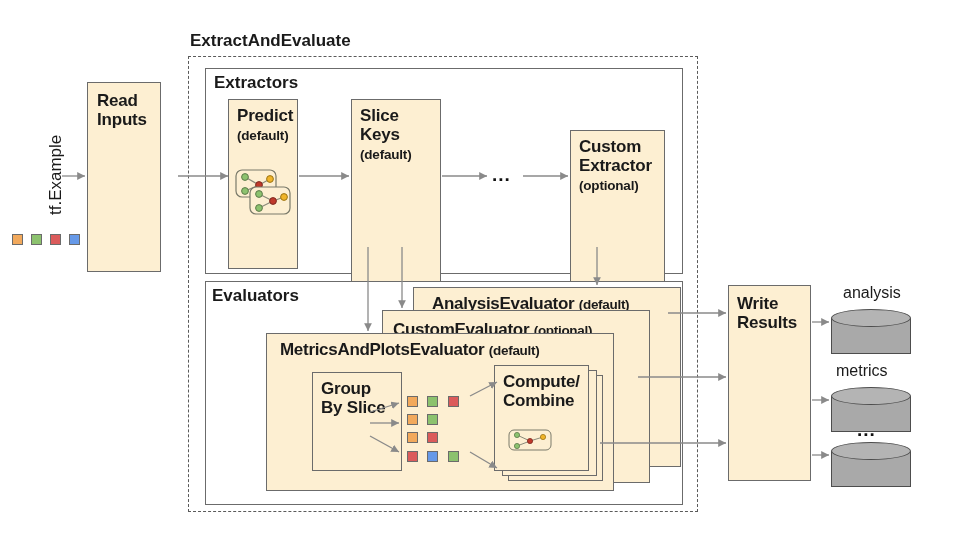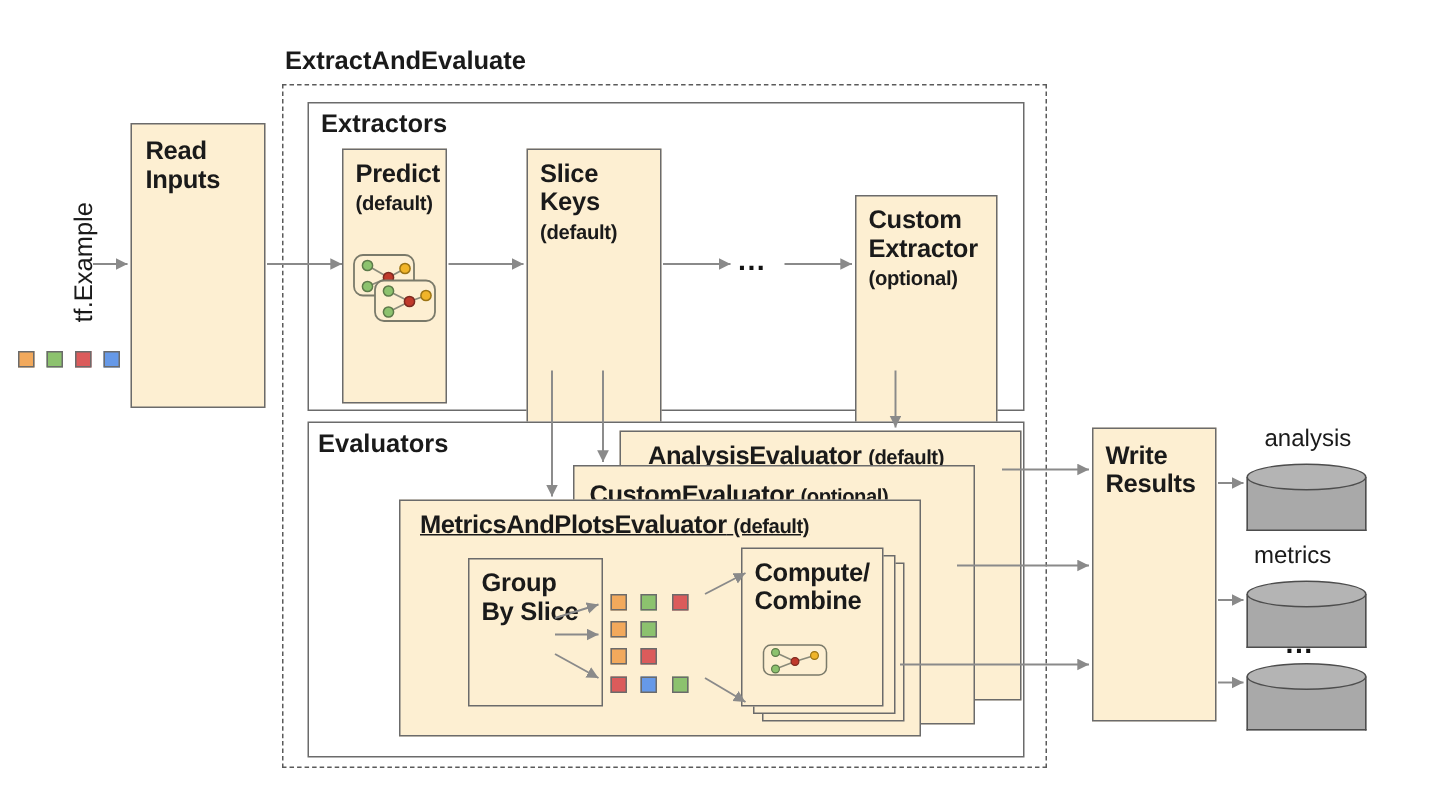--- a/index.html
+++ b/index.html
@@ -14,21 +14,21 @@
   .plain{background:#ffffff;border:1px solid #6b6b6b;}
   .dashed{background:transparent;border:1px dashed #5a5a5a;}
 
   .hdr-lbl{position:absolute;font-weight:bold;white-space:nowrap;}
 
   .bx-title{position:absolute;left:10px;top:7px;font-weight:bold;
             font-size:17px;line-height:1.13;letter-spacing:-.2px;}
   .bx-sub{font-weight:bold;font-size:13.5px;}
 
   .stack-title{position:absolute;font-weight:bold;font-size:17px;white-space:nowrap;
-               letter-spacing:-.3px;text-decoration:underline;}
+               letter-spacing:-.3px;}
   .stack-title .sub{font-size:13.5px;}
 
   
   .rot{position:absolute;transform:rotate(-90deg);transform-origin:left top;
        white-space:nowrap;font-size:17px;}
 
   
   .sq{position:absolute;width:11px;height:11px;border:1.5px solid #6b6b6b;box-sizing:border-box;}
 
   
@@ -48,21 +48,21 @@
 
 <div id="stage">
 
   <div class="rot" style="left:46px;top:215px;">tf.Example</div>
 
   <div class="sq" style="left:12px;top:234px;background:#F2A95C;"></div>
   <div class="sq" style="left:31px;top:234px;background:#8CC26E;"></div>
   <div class="sq" style="left:50px;top:234px;background:#DB5B5B;"></div>
   <div class="sq" style="left:69px;top:234px;background:#6699E8;"></div>
 
-  <div class="abs cream" style="left:87px;top:82px;width:90px;height:190px;">
+  <div class="abs cream" style="left:87px;top:82px;width:74px;height:190px;">
     <div class="bx-title" style="left:9px;top:8px;">
       <span>Read</span><br>
       <span>Inputs</span>
     </div>
   </div>
 
   <div class="hdr-lbl" style="left:190px;top:31px;font-size:17px;">ExtractAndEvaluate</div>
   <div class="abs dashed" style="left:188px;top:56px;width:510px;height:456px;"></div>
 
   <div class="abs plain" style="left:205px;top:68px;width:478px;height:206px;"></div>

